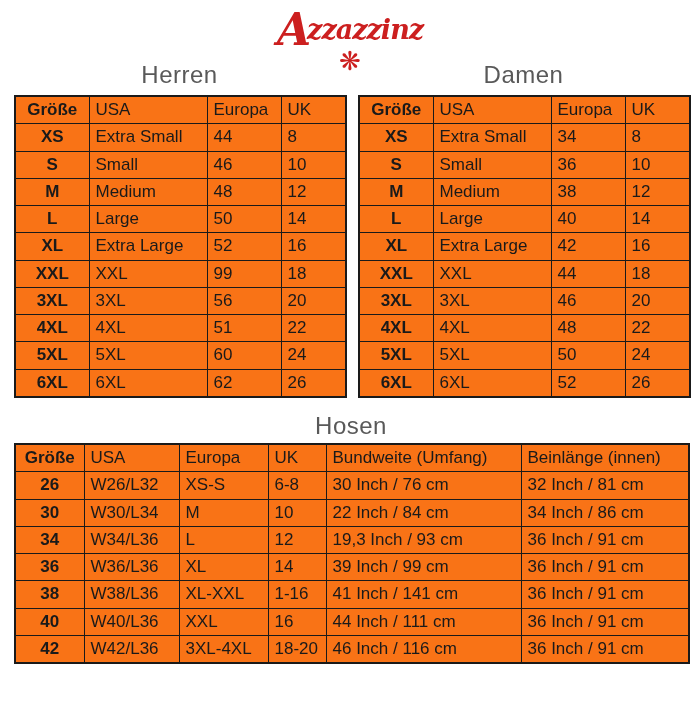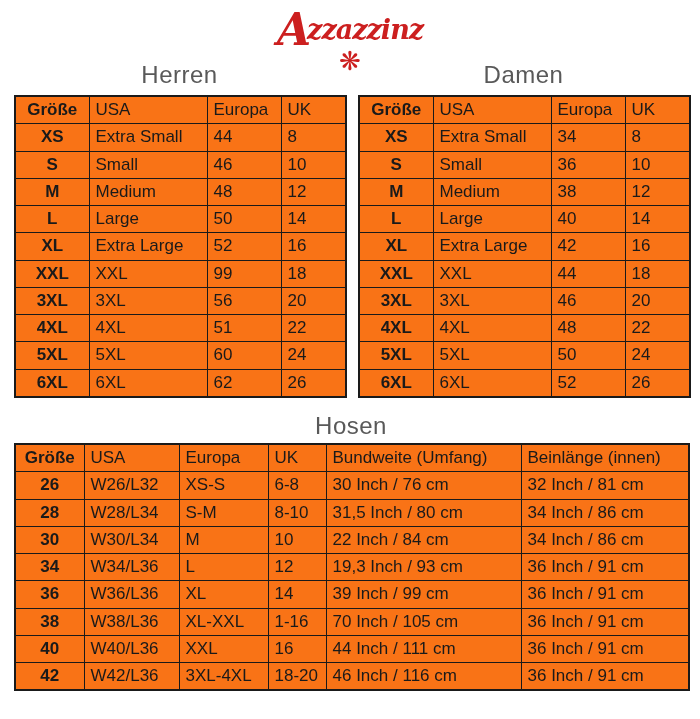--- a/index.html
+++ b/index.html
@@ -290,28 +290,20 @@
       <tbody>
         <tr>
           <td>26</td>
           <td>W26/L32</td>
           <td>XS-S</td>
           <td>6-8</td>
           <td>30 Inch / 76 cm</td>
           <td>32 Inch / 81 cm</td>
         </tr>
         <tr>
-          <td>28</td>
-          <td>W28/L34</td>
-          <td>S-M</td>
-          <td>8-10</td>
-          <td>31,5 Inch / 80 cm</td>
-          <td>34 Inch / 86 cm</td>
-        </tr>
-        <tr>
           <td>30</td>
           <td>W30/L34</td>
           <td>M</td>
           <td>10</td>
           <td>22 Inch / 84 cm</td>
           <td>34 Inch / 86 cm</td>
         </tr>
         <tr>
           <td>34</td>
           <td>W34/L36</td>
@@ -326,21 +318,21 @@
           <td>XL</td>
           <td>14</td>
           <td>39 Inch / 99 cm</td>
           <td>36 Inch / 91 cm</td>
         </tr>
         <tr>
           <td>38</td>
           <td>W38/L36</td>
           <td>XL-XXL</td>
           <td>1-16</td>
-          <td>70 Inch / 105 cm</td>
+          <td>41 Inch / 141 cm</td>
           <td>36 Inch / 91 cm</td>
         </tr>
         <tr>
           <td>40</td>
           <td>W40/L36</td>
           <td>XXL</td>
           <td>16</td>
           <td>44 Inch / 111 cm</td>
           <td>36 Inch / 91 cm</td>
         </tr>

